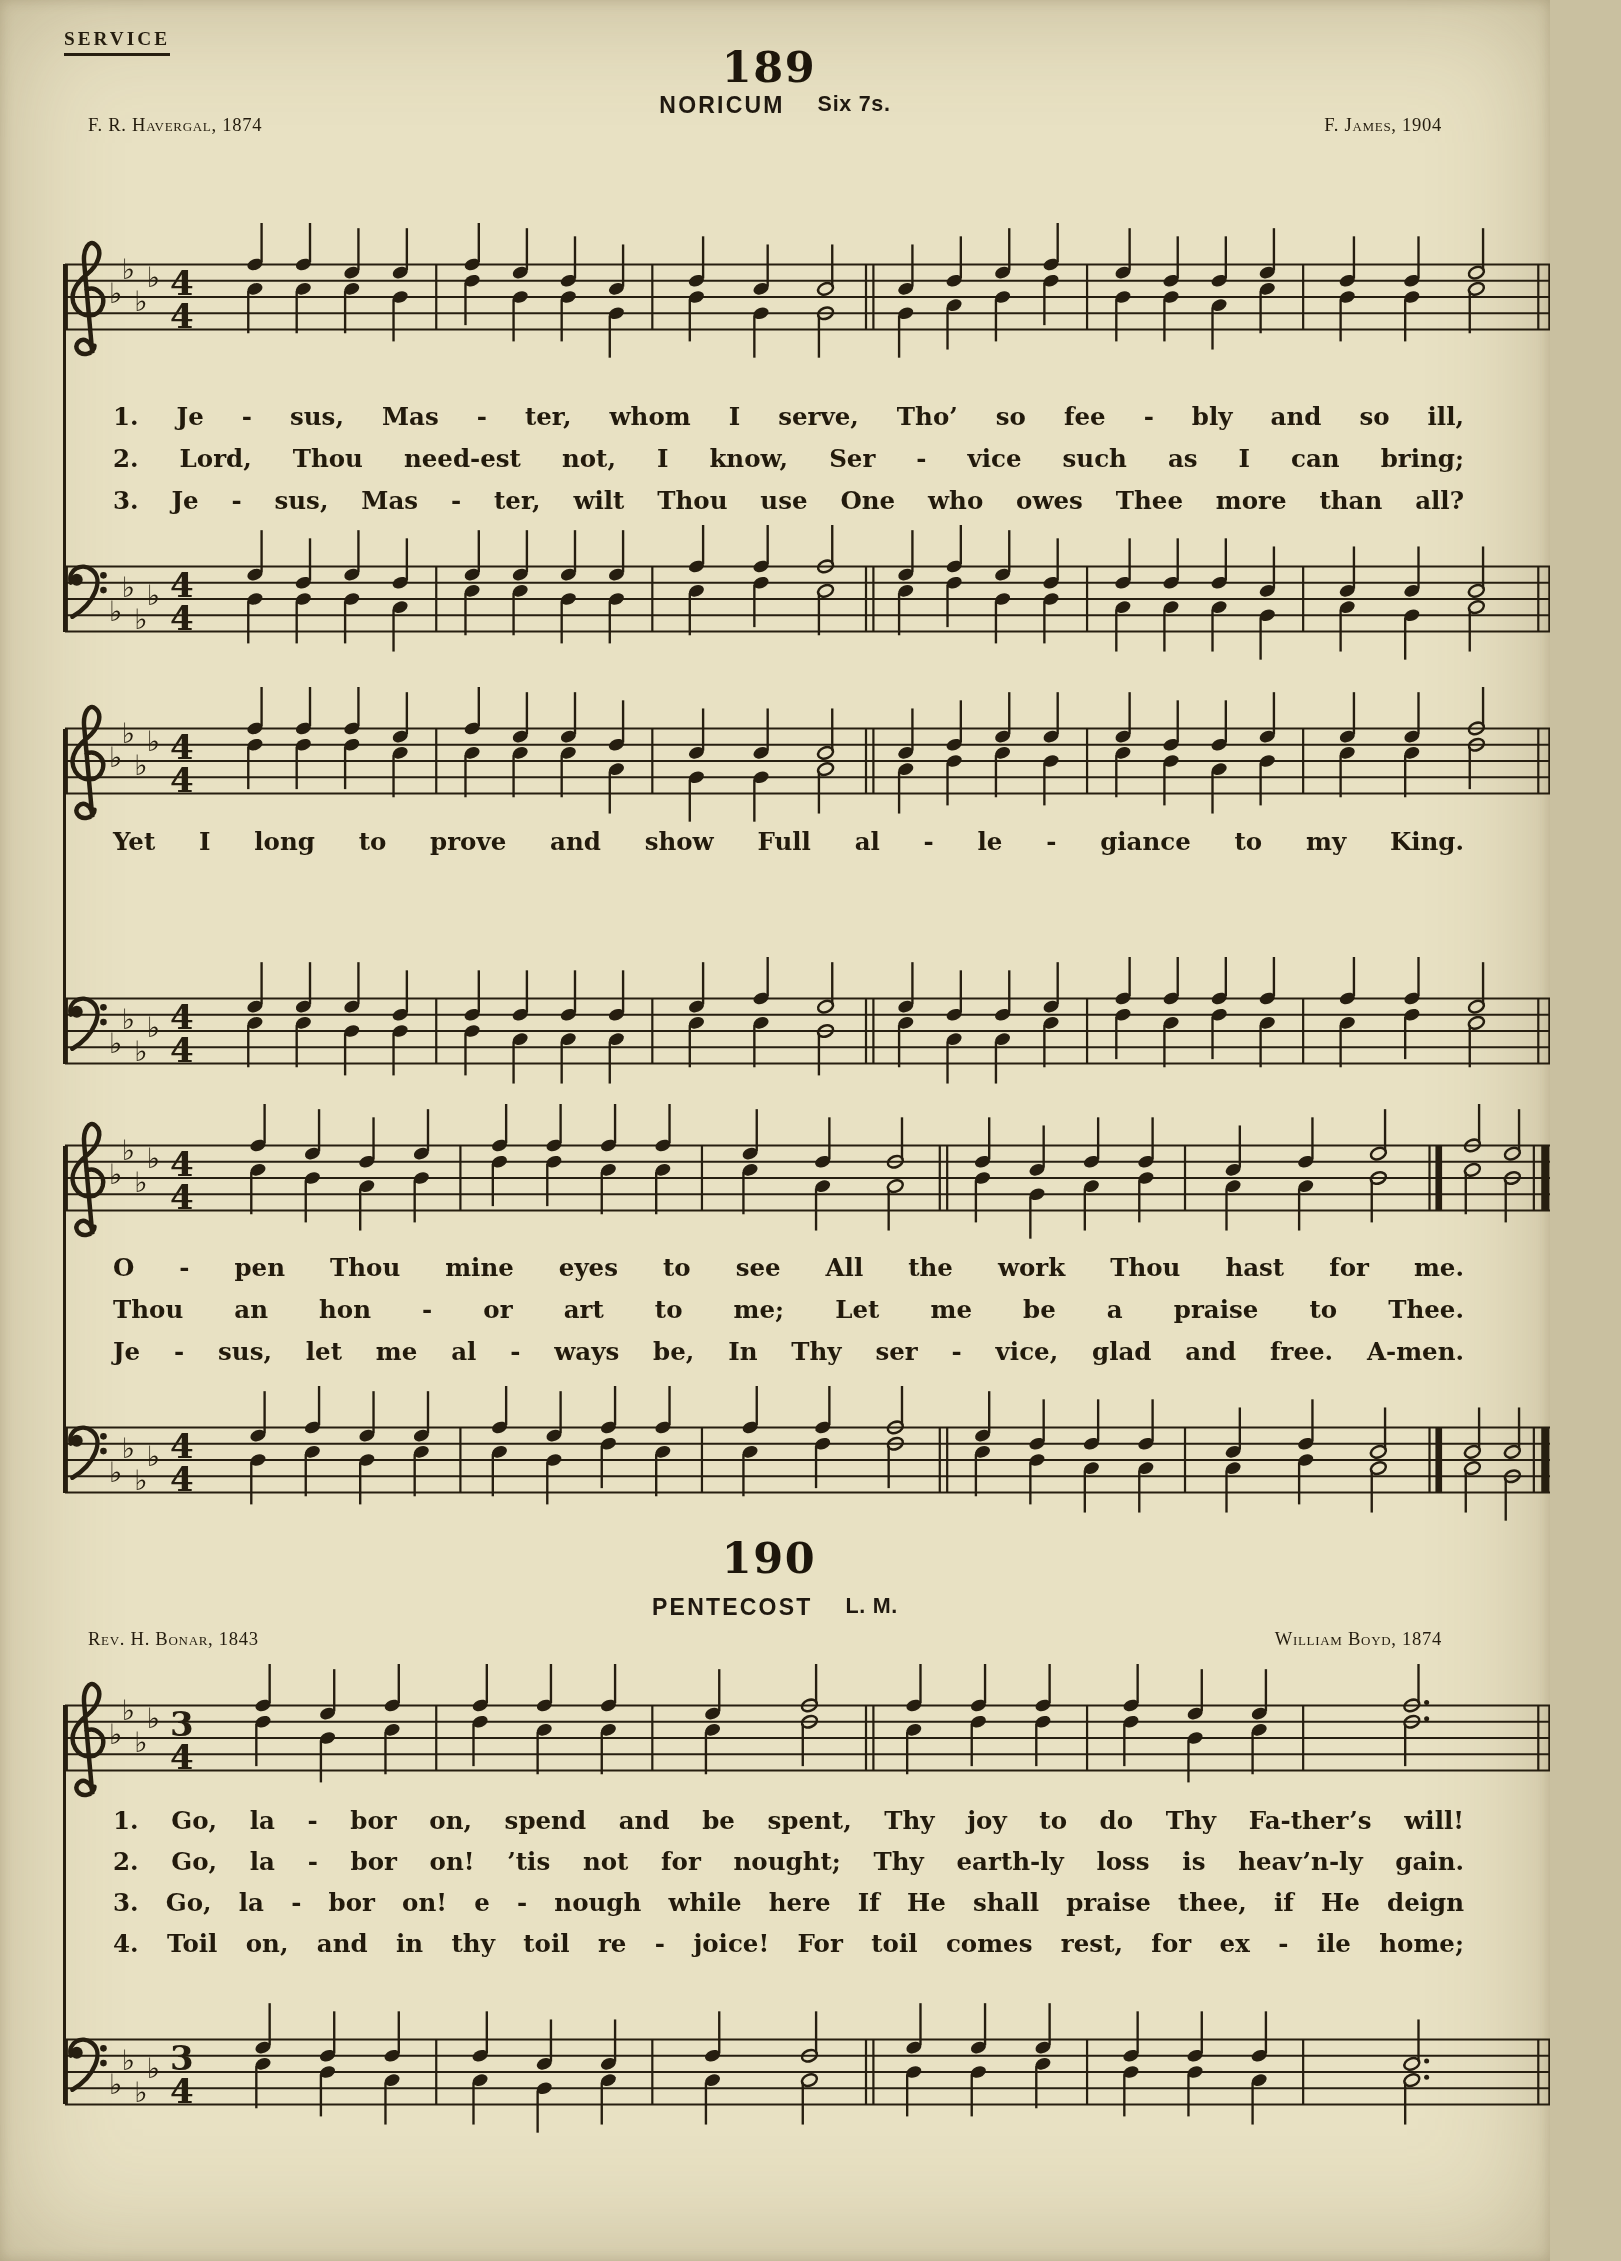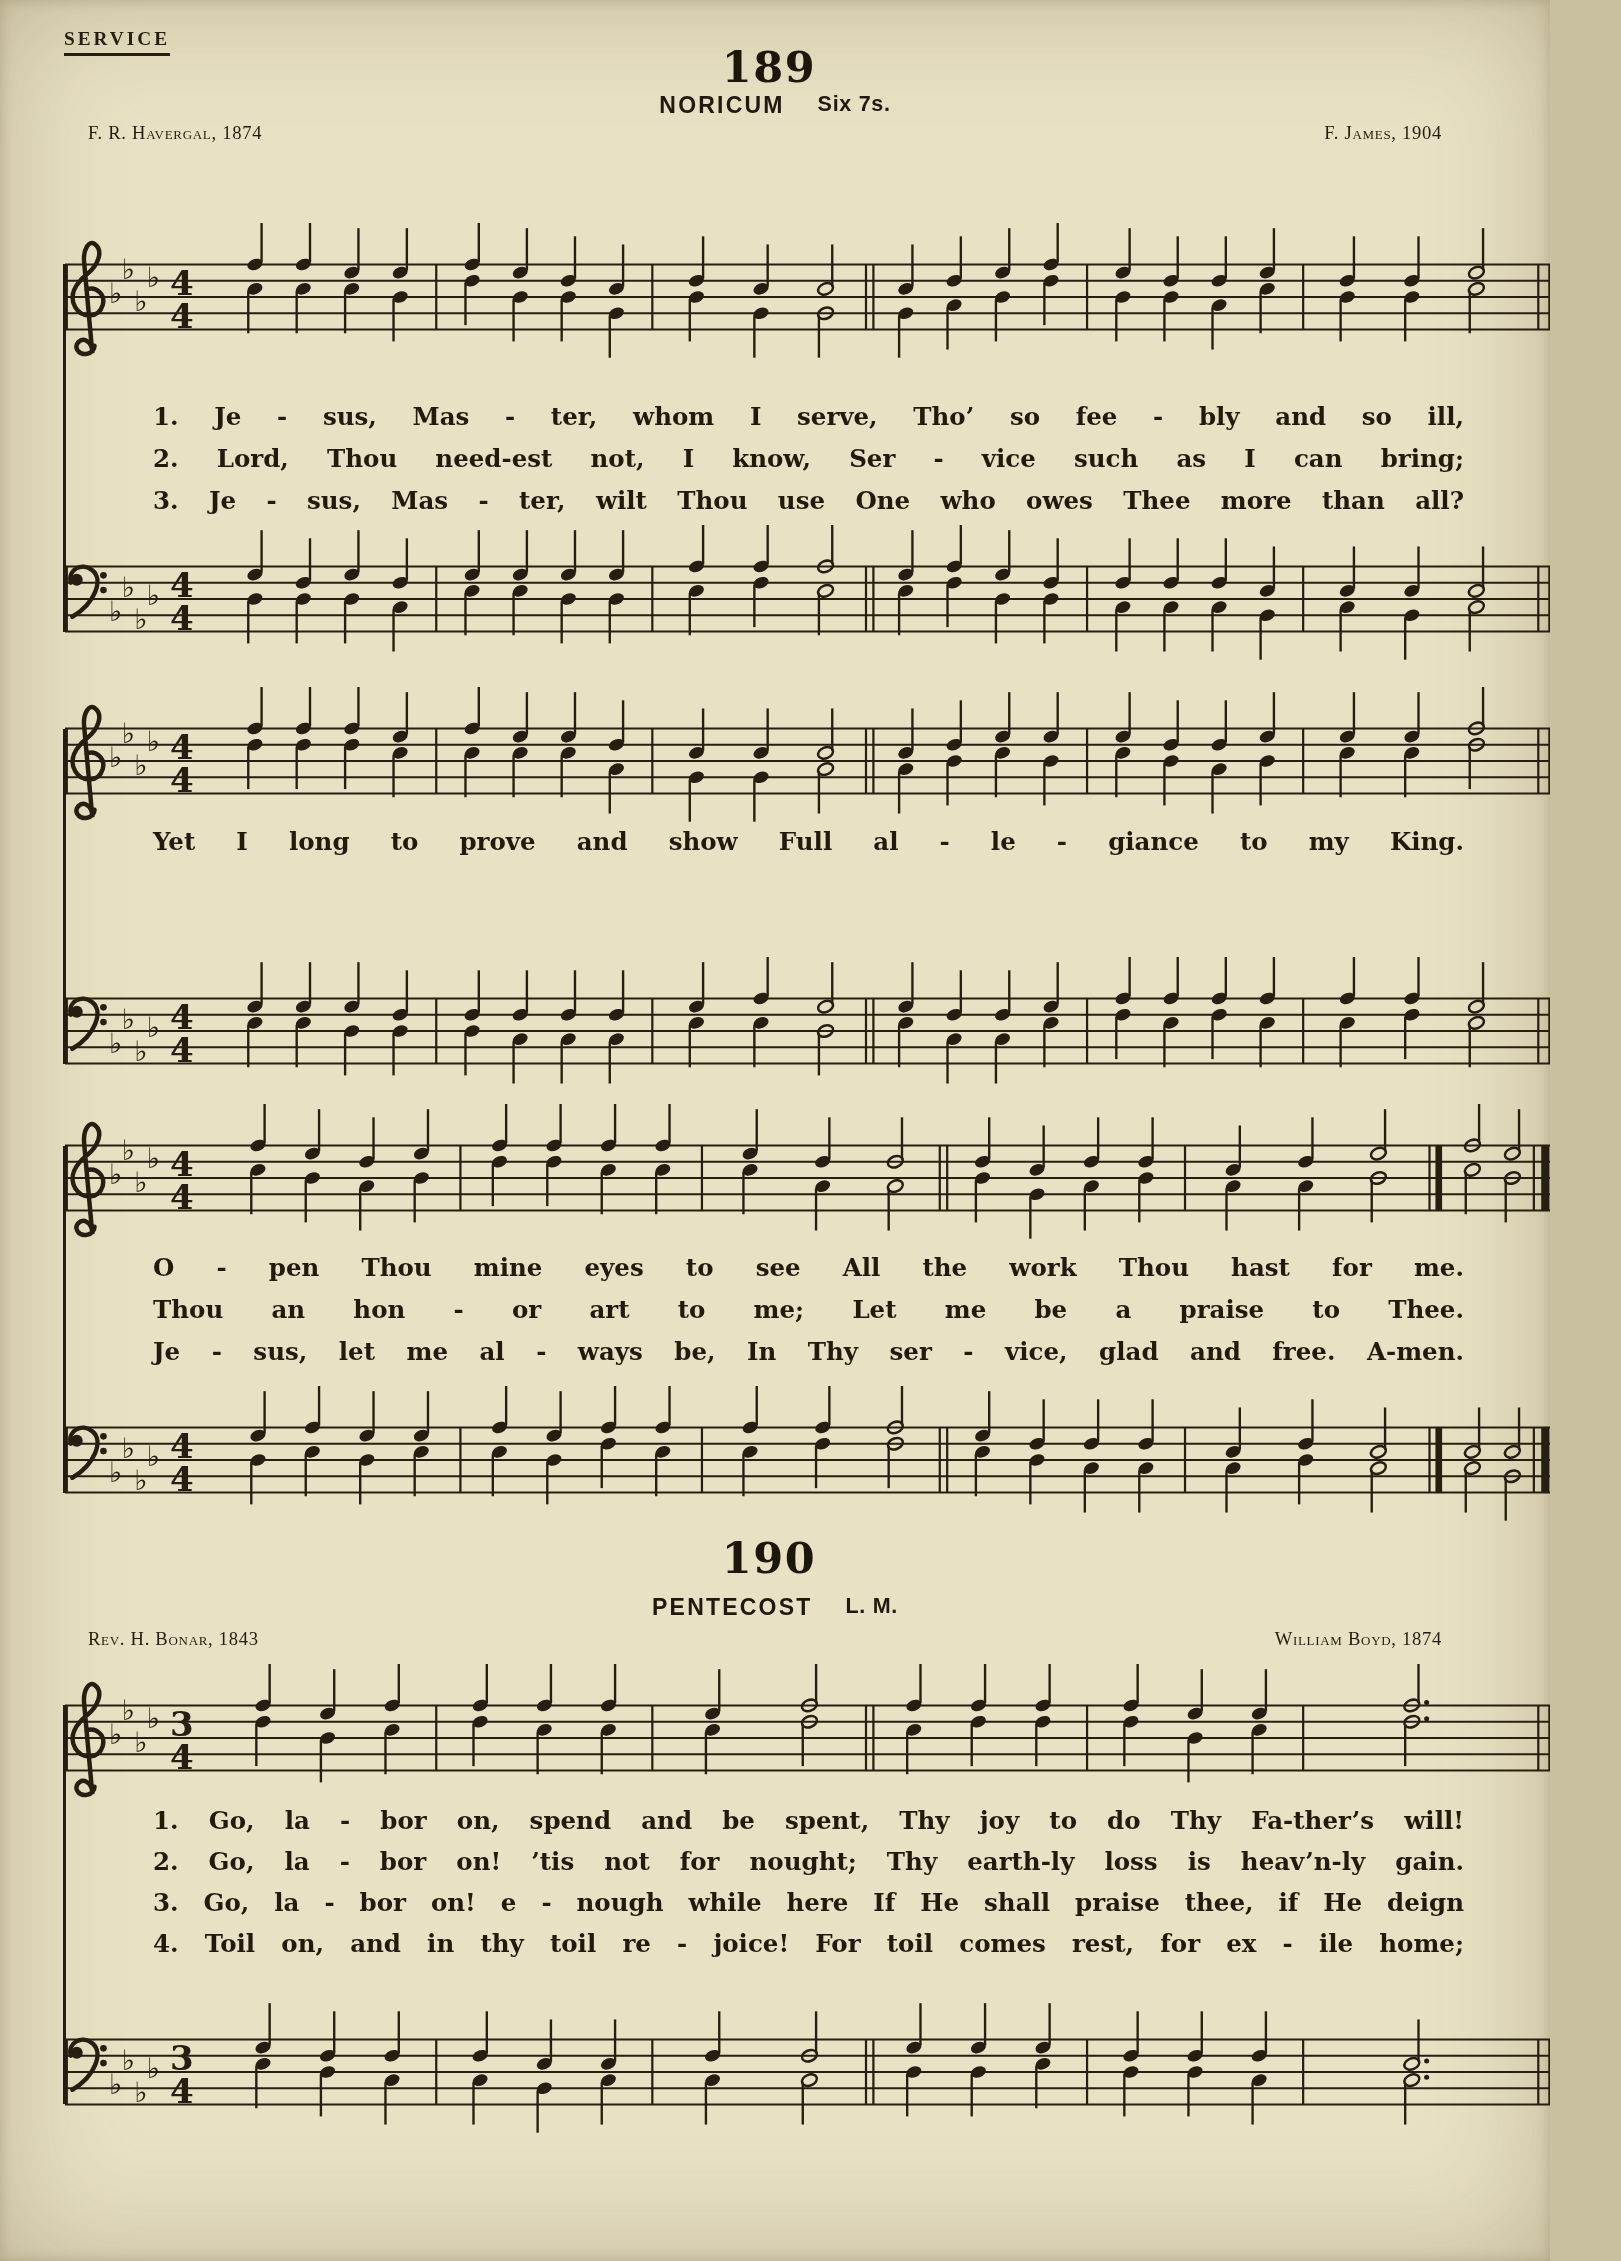--- a/index.html
+++ b/index.html
@@ -40,36 +40,36 @@
   .tune-name{font:700 23px "Liberation Sans",sans-serif;letter-spacing:2.2px;}
   .tune-meter{font:700 21.5px "Liberation Sans",sans-serif;letter-spacing:0.7px;}
   .attrib-row{
     position:absolute;left:0;right:0;
     display:flex;justify-content:space-between;
     padding:0 108px 0 88px;
     font:400 18.6px "Liberation Serif",serif;
     font-variant:small-caps;
     letter-spacing:0.7px;color:#241c0e;
   }
-  .attrib-189{top:122px;gap:23px;}
+  .attrib-189{top:114px;gap:23px;}
   .attrib-190{top:1628px;}
   
   .staff{position:absolute;left:63px;width:1495px;height:148px;}
   .st-t1{top:223px;} .st-b1{top:525px;}
   .st-t2{top:687px;} .st-b2{top:957px;}
   .st-t3{top:1104px;} .st-b3{top:1386px;}
   .st-t4{top:1664px;} .st-b4{top:1998px;}
   
   .connector{position:absolute;left:63px;width:3px;background:var(--ink);}
   .c1{top:264px;height:368px;}
   .c2{top:729px;height:335px;}
   .c3{top:1146px;height:347px;}
   .c4{top:1705px;height:399px;}
   
-  .lyrics{position:absolute;left:113px;right:86px;color:#221a0c;margin-left:40px;}
+  .lyrics{position:absolute;left:113px;right:86px;color:#221a0c;}
   .ly1{top:396px;}
   .ly2{top:822px;}
   .ly3{top:1247px;}
   .ly4{top:1800px;}
   .lyr{
     font:700 24.5px "DejaVu Serif",serif;
     line-height:42px;
     text-align:justify;
     text-align-last:justify;
   }

